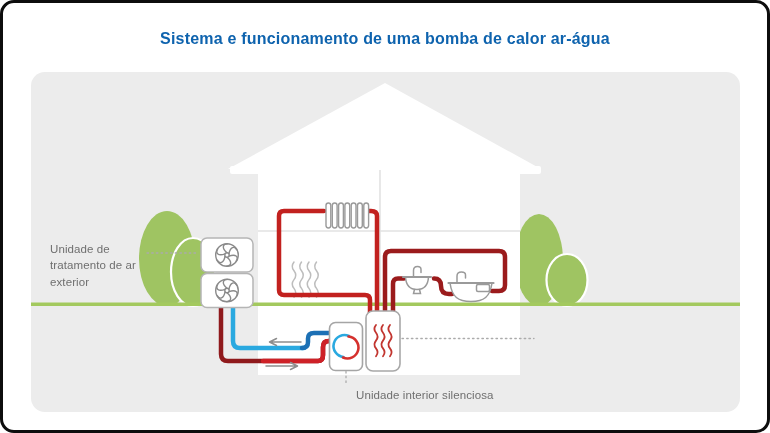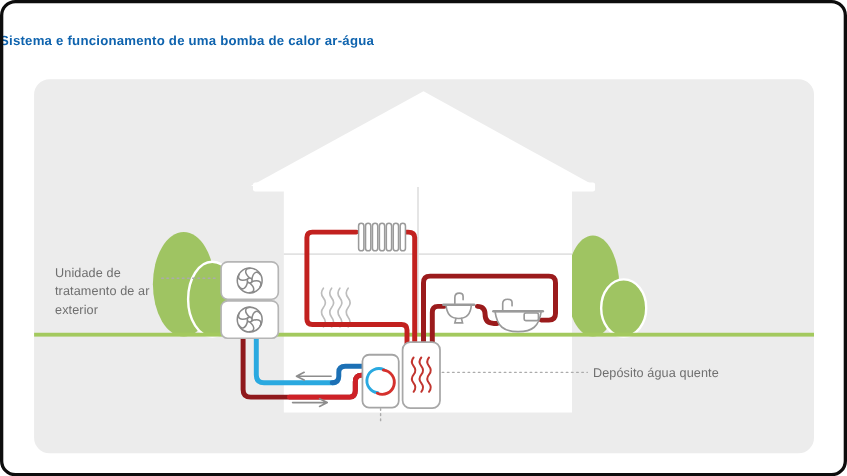--- a/index.html
+++ b/index.html
@@ -8,21 +8,21 @@
   .stage {
     position:relative; width:770px; height:433px;
     background:#ffffff; overflow:hidden;
   }
   .frame {
     position:absolute; inset:0; border:3px solid #0d0d0d;
     border-radius:14px; pointer-events:none; z-index:50;
   }
   .title {
     position:absolute; top:30px; left:0; width:770px;
-    text-align:left; font-size:12px; font-weight:700;
+    text-align:center; font-size:16px; font-weight:700;
     color:#0e63ae; letter-spacing:0.2px;
   }
   .label {
     position:absolute; font-size:11.5px; color:#6f6f6f;
     line-height:1.42; letter-spacing:0.1px;
   }
   .label-outdoor { left:50px; top:241px; width:106px; }
   .label-tank    { left:539px; top:332px; white-space:nowrap; }
   .label-indoor  { left:356px; top:387px; white-space:nowrap; }
   svg.diagram { position:absolute; left:0; top:0; }
@@ -147,16 +147,16 @@
     </g>
 
     <g stroke="#ABABAB" stroke-width="1.3" stroke-dasharray="1.5 3.2" stroke-linecap="round" fill="none">
       <path d="M147 253 H 198"></path>
       <path d="M402 338.5 H 534"></path>
       <path d="M346 371.5 V 384"></path>
     </g>
   </svg>
 
   <div class="label label-outdoor">Unidade de tratamento de ar exterior</div>
-  <div class="label label-tank">Depósito água quente</div>
+  <div class="label label-indoor">Unidade interior silenciosa</div>
 
   <div class="frame"></div>
 </div>
 
 </body></html>

